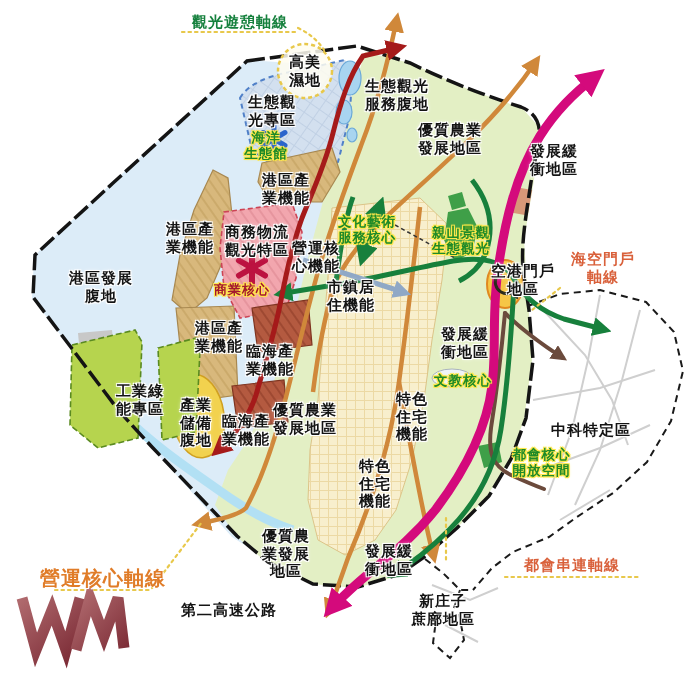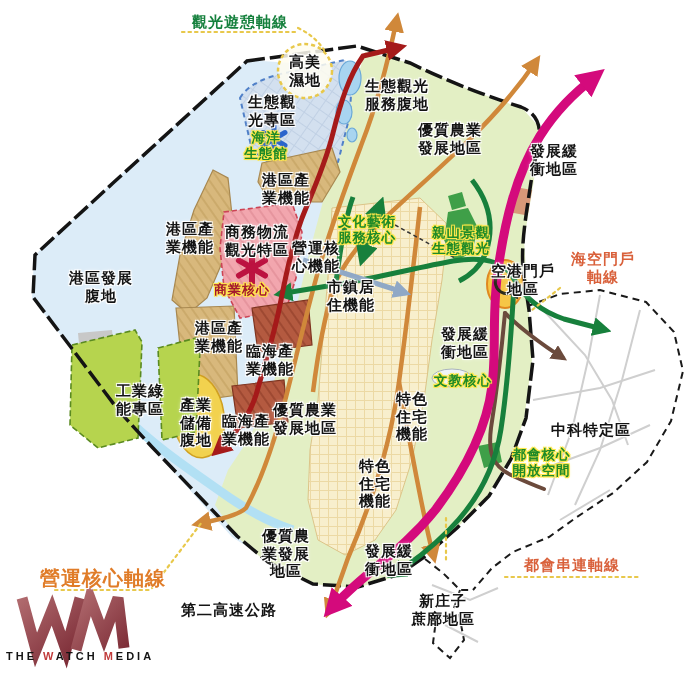--- a/index.html
+++ b/index.html
@@ -259,15 +259,14 @@
       <div class="lbl zone" style="left: 286px; top: 554px;">優質農
 業發展
 地區</div>
       <div class="lbl zone" style="left: 389px; top: 560px;">發展緩
 衝地區</div>
       <div class="lbl zone" style="left: 229px; top: 610px;">第二高速公路</div>
       <div class="lbl zone" style="left: 443px; top: 610px;">新庄子
 蔗廍地區</div>
     </div>
 
-<div class="brand"><span style="color: rgb(20, 20, 20);">THE </span><span style="color: rgb(192, 58, 58);">W</span><span style="color: rgb(20, 20, 20);">ATCH </span><span style="color: rgb(192, 58, 58);">M</span><span style="color: rgb(20, 20, 20);">EDIA</span></div>
 
 </div>
 
 </body></html>

